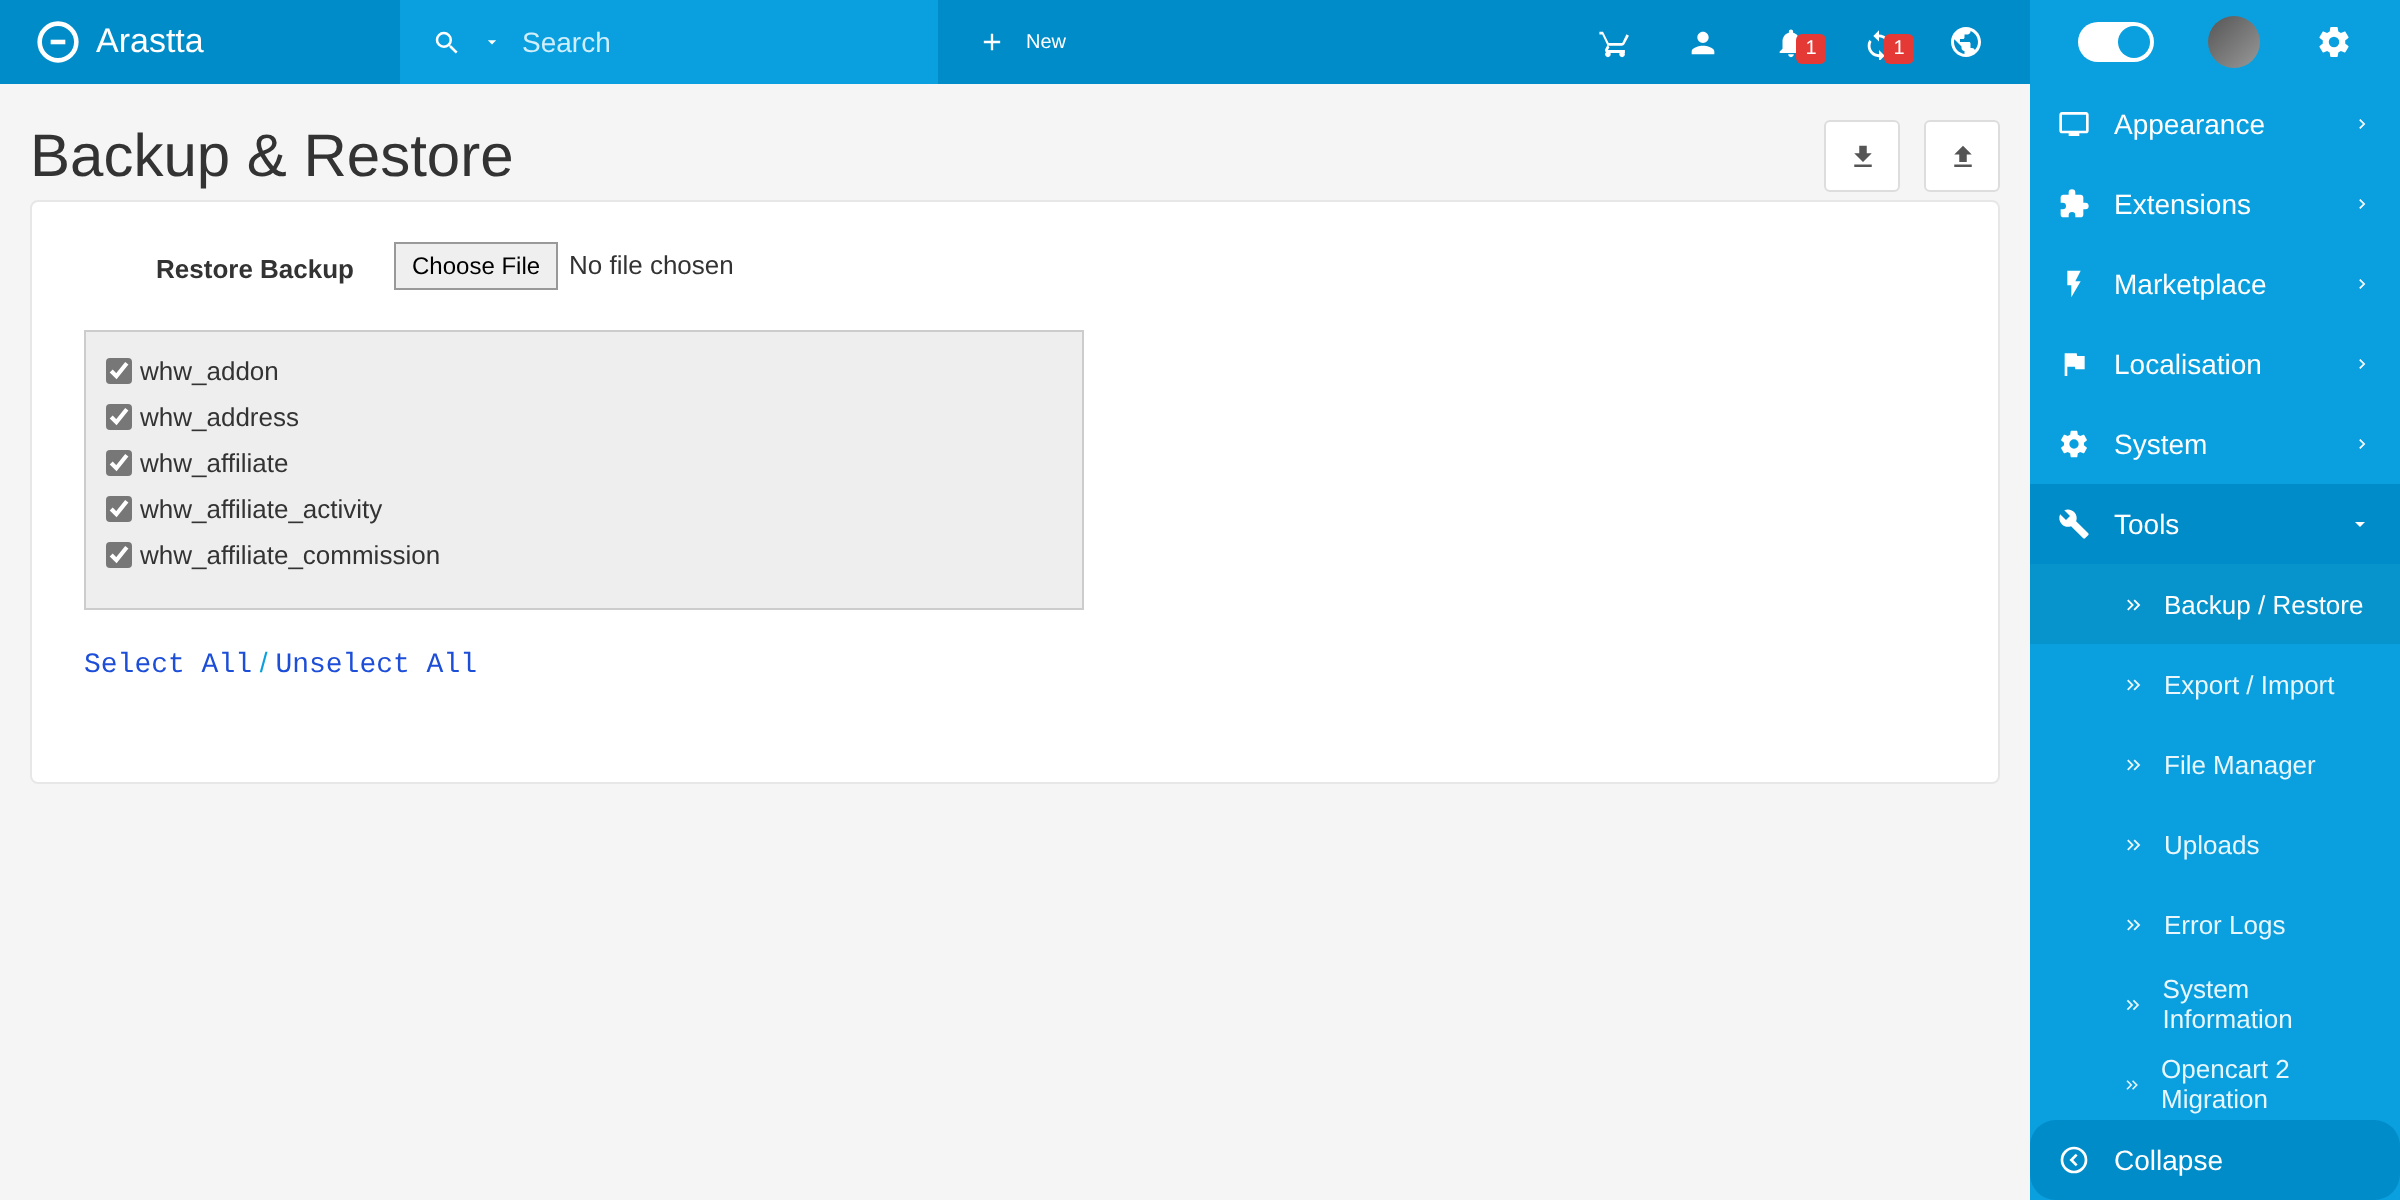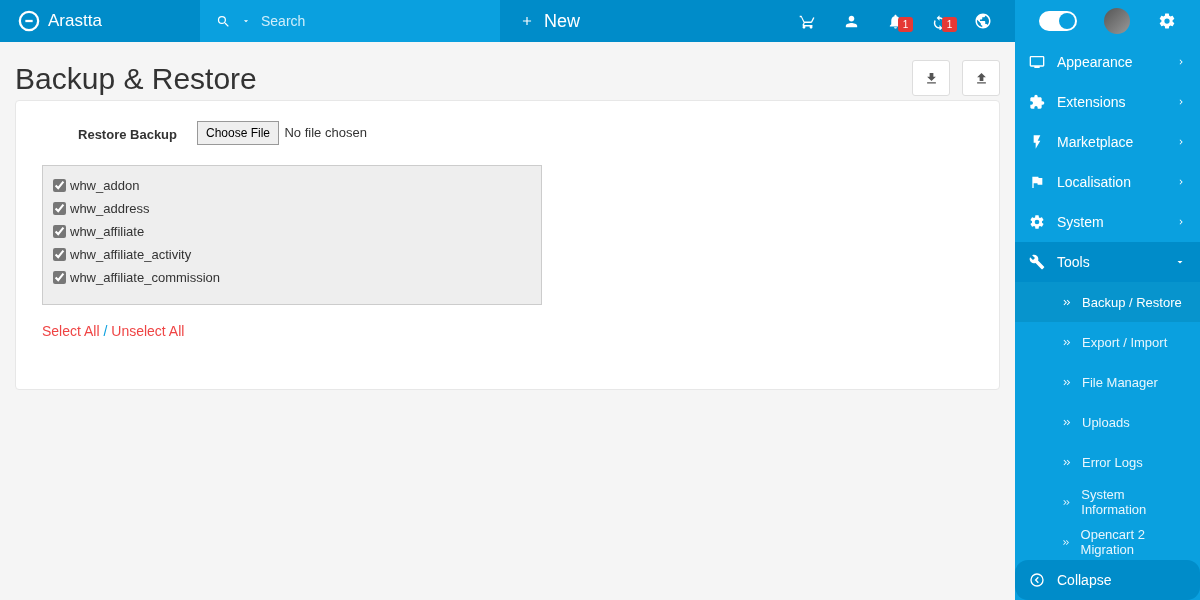--- a/index.html
+++ b/index.html
@@ -2,24 +2,24 @@
 <html><head>
 <meta charset="utf-8">
 <style>
 * { margin:0; padding:0; box-sizing:border-box; font-family:"Helvetica Neue",Helvetica,Arial,sans-serif; }
 body { background:#f5f5f5; width:1200px; height:600px; overflow:hidden; position:relative; }
 
 
 .topbar { height:42px; background:#008cc9; color:#fff; display:flex; align-items:stretch; }
 .brand { width:200px; display:flex; align-items:center; padding-left:18px; font-size:17px; font-weight:500; gap:8px;border-radius:18px; }
 .brand svg { width:22px; height:22px; }
-.searchbox { background:#0aa0df; display:flex; align-items:center; padding:0 16px; width:300px; gap:10px; }
+.searchbox { background:#0aa0df; display:flex; align-items:center; padding:0 16px; width:269px; gap:10px; }
 .searchbox input { background:transparent; border:none; outline:none; color:#fff; font-size:14px; width:180px; }
 .searchbox input::placeholder { color:#cfeefb; }
-.newbtn { display:flex; align-items:center; gap:10px; padding:0 20px; font-size:18px; cursor:pointer;text-align:right; }
+.newbtn { display:flex; align-items:center; gap:10px; padding:0 20px; font-size:10px; cursor:pointer;text-align:right; }
 .spacer { flex:1; }
 .topicons { display:flex; align-items:center; padding-right:10px; }
 .topicons .ic { width:44px; display:flex; align-items:center; justify-content:center; position:relative; cursor:pointer; }
 .badge { position:absolute; top:4px; right:4px; background:#e53935; color:#fff; font-size:10px; width:15px; height:15px; border-radius:3px; display:flex; align-items:center; justify-content:center; }
 .rightbar-top { width:185px; background:#0aa0df; display:flex; align-items:center; justify-content:space-around; padding:0 10px; }
 .toggle { width:38px; height:20px; background:#fff; border-radius:10px; position:relative; cursor:pointer; }
 .toggle::after { content:""; position:absolute; right:2px; top:2px; width:16px; height:16px; background:#0aa0df; border-radius:50%; }
 .avatar { width:26px; height:26px; border-radius:50%; background:linear-gradient(135deg,#555,#999); cursor:pointer; }
 
 
@@ -42,21 +42,21 @@
 .formrow { display:flex; margin-bottom:20px; }
 .formrow .label { width:155px; text-align:right; font-weight:700; font-size:13px; color:#333; padding-top:6px; padding-right:20px; }
 .formrow .control { width:500px; }
 .filebtn { display:inline-block; }
 .filebtn button { font-size:12px; padding:4px 8px; background:#efefef; border:1px solid #999; cursor:pointer; }
 .filebtn span { font-size:13px; color:#333; margin-left:1px; }
 .tablebox { border:1px solid #ccc; background:#eee; height:140px; overflow-y:scroll; padding:8px 10px; font-size:13px; color:#333; }
 .tablebox .row { display:flex; align-items:center; gap:4px; padding:4px 0; }
 .tablebox input[type=checkbox] { accent-color:#777; }
 .links { margin-top:18px; font-size:14px; }
-.links a { color:#ef4444; text-decoration:none; cursor:pointer; }
+.links a { color:#1d4ed8; text-decoration:none; cursor:pointer;font-family:Liberation Mono, monospace; }
 .links span.sep { color:#0aa0df; }
 
 svg { display:block; }
 .ic svg, .item svg, .sub svg, .chev svg { fill:currentColor; }
 </style>
 </head>
 <body>
 
 <div class="topbar">
   <div class="brand">

